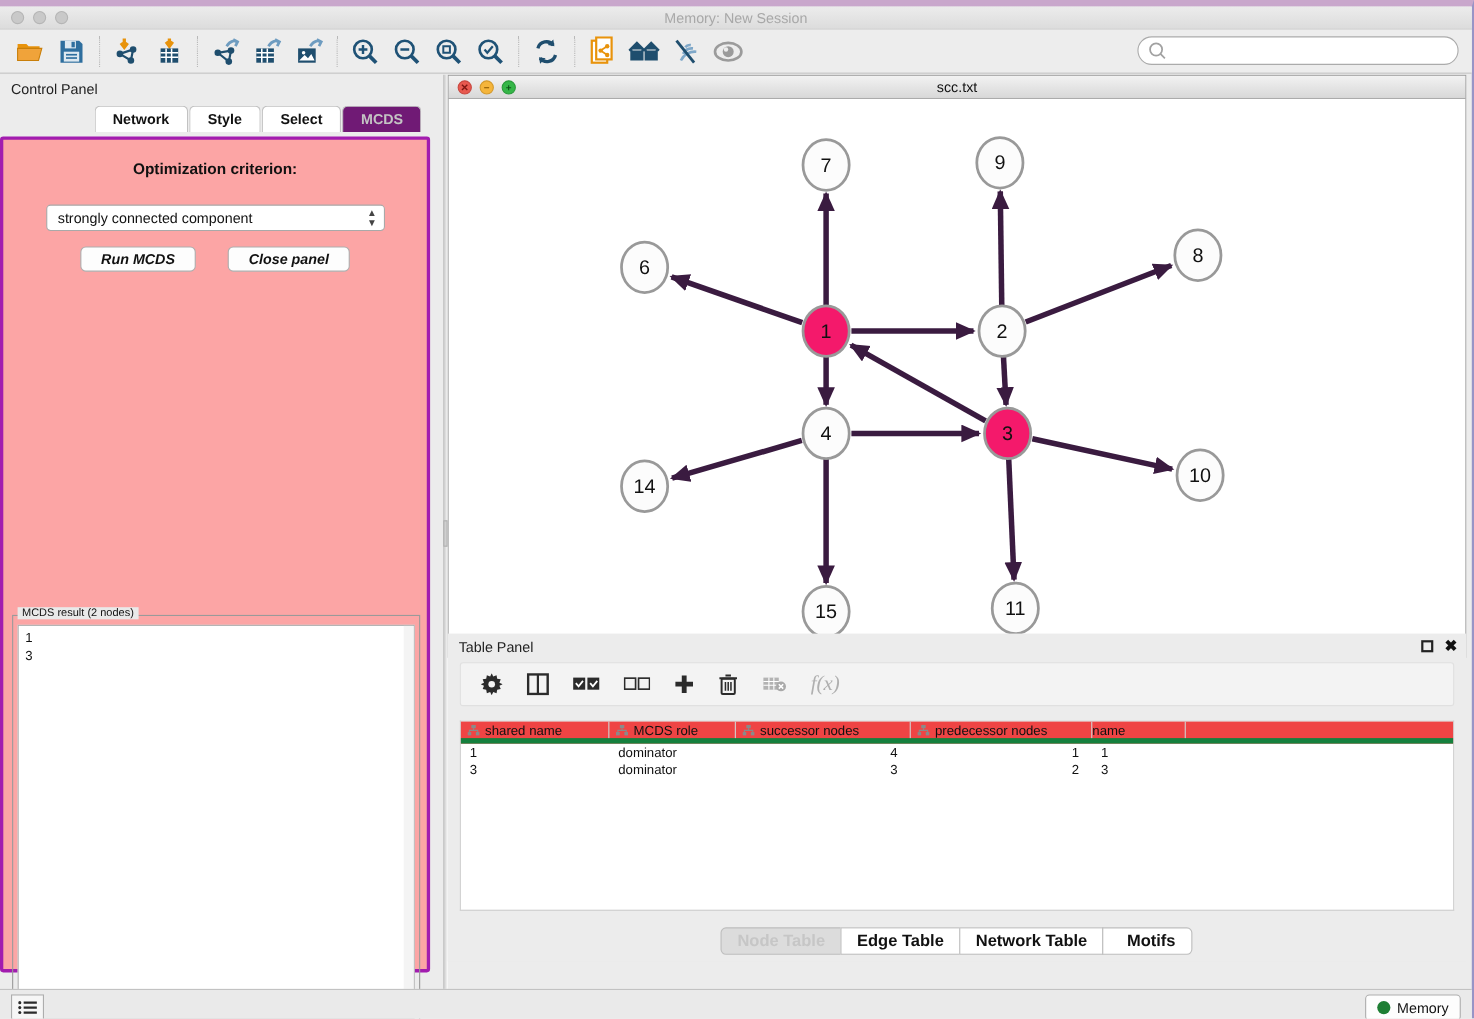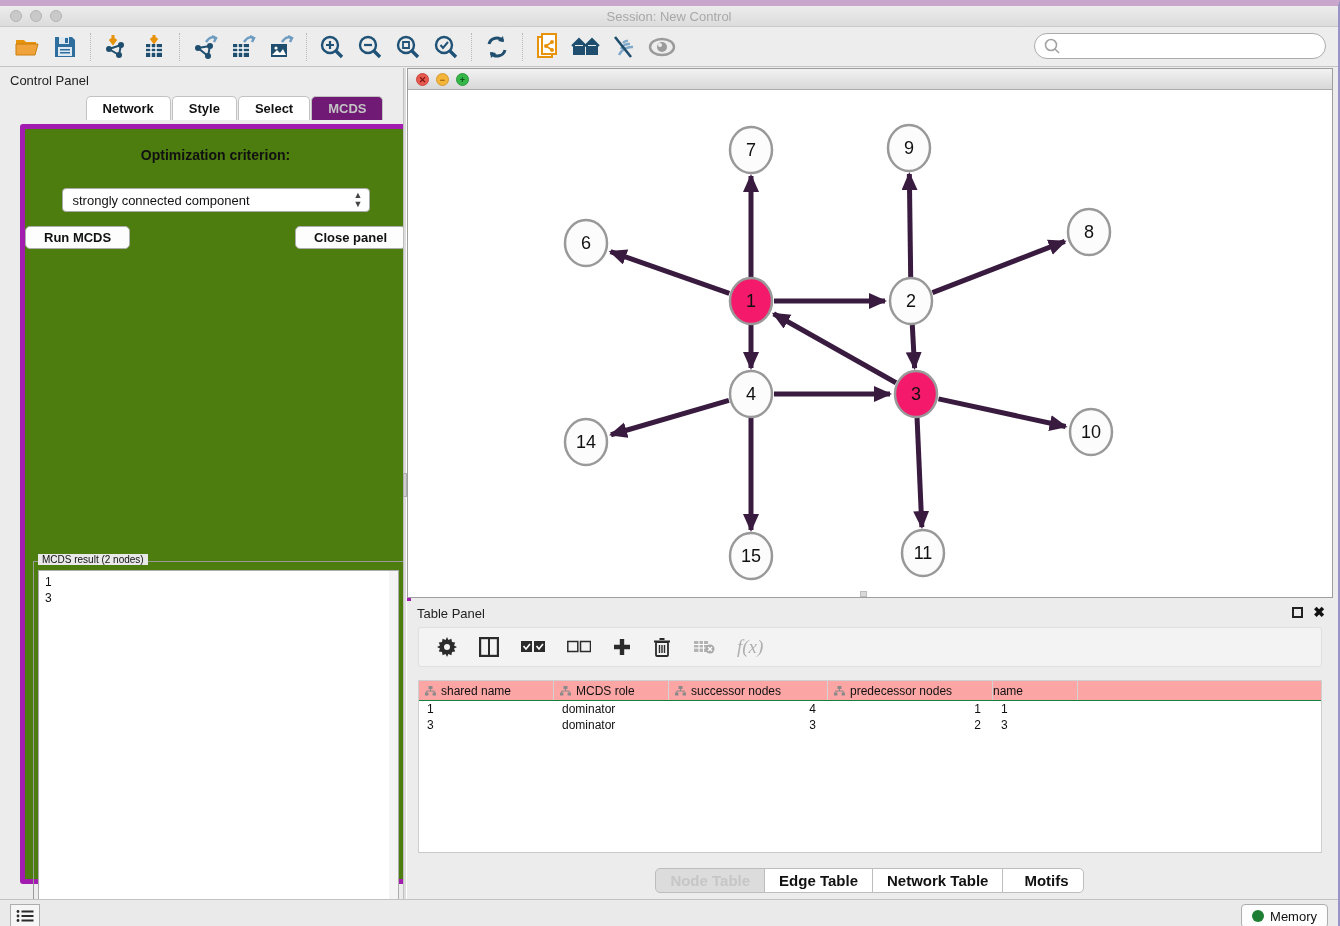--- a/index.html
+++ b/index.html
@@ -21,25 +21,25 @@
 
   
   .control-panel { position:absolute; left:0; top:62px; width:470px; height:831px; background:#ECECEC; }
   .panel-head { position:relative; height:26px; }
   .panel-head .ph-title { position:absolute; left:10px; top:5px; font-size:13px; color:#222; }
   .panel-head .ph-float { position:absolute; right:30px; top:6px; width:11px; height:11px; border:2px solid #222; }
   .panel-head .ph-close { position:absolute; right:8px; top:3px; font-size:14px; font-weight:bold; color:#111; }
   .cp-tabs { position:absolute; left:0; top:28px; width:100%; display:flex; justify-content:center; z-index:2; }
   .cp-tab { font-size:13px; font-weight:bold; padding:4px 16px; background:#fff; border:1px solid #C2C2C2; border-bottom:none; border-radius:5px 5px 0 0; margin-right:1px; color:#111; }
   .cp-tab.disabled-look { background:#701a75; color:#C4C4C4; }
-  .cp-body { position:absolute; left:20px; top:56px; width:391px; height:760px; background:#4d7c0f; border:5px solid #a21caf; border-radius:3px; }
+  .cp-body { position:absolute; left:0; top:56px; width:391px; height:760px; background:#fca5a5; border:3px solid #a21caf; border-radius:3px; }
   .opt-label { text-align:center; margin-top:18px; font-size:14px; font-weight:bold; color:#111; }
   .cp-select { position:relative; margin:25px auto 0; width:308px; height:24px; background:#fff; border:1px solid #A9A9A9; border-radius:4px; font-size:13px; color:#111; display:flex; align-items:center; padding-left:10px; }
   .cp-select .stepper { position:absolute; right:6px; top:2px; font-size:9px; line-height:9px; color:#444; text-align:center; }
-  .cp-buttons { display:flex; justify-content:space-between; gap:29px; margin-top:14px; }
+  .cp-buttons { display:flex; justify-content:center; gap:29px; margin-top:14px;font-style:italic; }
   .cp-btn { height:23px; padding:0 18px; background:#FDFDFD; border:1px solid #ADADAD; border-radius:5px; font-size:13px; font-weight:bold; color:#111; display:flex; align-items:center; }
   .result-group { position:absolute; left:8px; top:432px; width:371px; height:372px; border:1px solid #9A9A9A; }
   .result-legend { position:absolute; left:4px; top:-8px; background:#E9E9E9; padding:0 4px; font-size:10px; color:#111; }
   .result-text { position:absolute; left:4px; top:8px; right:4px; bottom:4px; background:#fff; border:1px solid #ADADAD; font-size:12px; color:#111; padding:3px 6px; line-height:16px; white-space:pre-line; }
   .result-scroll { position:absolute; right:5px; top:9px; width:9px; bottom:5px; background:#F4F4F4; }
 
   .v-splitter { position:absolute; left:403px; top:62px; width:4px; height:831px; background:#DDDDDD; border-left:1px solid #BFBFBF; border-right:1px solid #FFFFFF; }
   .v-splitter .grip { position:absolute; top:405px; left:-1px; width:4px; height:24px; background:#CFCFCF; border:1px solid #AFAFAF; }
 
   
@@ -47,26 +47,26 @@
   .net-titlebar { position:relative; height:21px; background:linear-gradient(#F2F2F2,#D8D8D8); border-bottom:1px solid #ABABAB; }
   .traffic { position:absolute; top:4px; width:13px; height:13px; border-radius:50%; font-size:9px; font-weight:bold; display:flex; align-items:center; justify-content:center; }
   .traffic.red { left:8px; background:#E8594F; border:1px solid #C94840; color:#7E1510; }
   .traffic.yellow { left:28px; background:#F5B53B; border:1px solid #D49A2C; color:#8F5B00; }
   .traffic.green { left:48px; background:#35B648; border:1px solid #2A9A3B; color:#0C5618; }
   .net-titlebar .title { position:absolute; width:100%; text-align:center; top:3px; font-size:13px; color:#111; }
   .net-canvas { position:relative; width:924px; height:506px; background:#FFFFFF; }
   .net-handle { position:absolute; left:452px; bottom:-1px; width:7px; height:6px; background:#D9D9D9; border:1px solid #BDBDBD; }
 
   
-  .table-panel { position:absolute; left:407px; top:595px; width:926px; height:298px; background:#ECECEC; }
+  .table-panel { position:absolute; left:407px; top:570px; width:926px; height:298px; background:#ECECEC; }
   .tp-toolbar { position:absolute; left:11px; top:26px; width:904px; height:40px; background:#F3F3F3; border:1px solid #E0E0E0; border-radius:3px; display:flex; align-items:center; gap:22px; padding-left:18px; }
   .tp-icon { display:flex; align-items:center; justify-content:center; }
   .fx { font-family:Liberation Serif, serif; font-style:italic; font-size:19px; color:#AFAFAF; }
   .tbl { position:absolute; left:11px; top:79px; width:904px; height:173px; background:#fff; border:1px solid #CFCFCF; border-bottom:1px solid #C9C9C9; }
-  .tbl-header { display:flex; height:20px; background:#fca5a5; border-bottom:1px solid #15803d; }
+  .tbl-header { display:flex; height:20px; background:#ef4444; border-bottom:5px solid #15803d; }
   .th { display:flex; align-items:center; border-right:1px solid #D2D2D2; font-size:12px; color:#111; padding-left:6px; gap:5px; }
   .th.center { justify-content:flex-start; padding-left:0; }
   .tbl-row { display:flex; height:16px; font-size:12px; color:#111; }
   .td { padding:0 8px; overflow:hidden; display:flex; align-items:center; }
   .td.right { justify-content:flex-end; padding-right:12px; }
   .tp-tabs { position:absolute; left:0; bottom:6px; width:100%; display:flex; justify-content:center; }
   .tp-tab { font-size:15px; font-weight:bold; padding:3px 14px; background:#fff; border:1px solid #BDBDBD; margin-left:-1px; color:#111; }
   .tp-tab:first-child { border-radius:5px 0 0 5px; }
   .tp-tab:last-child { border-radius:0 5px 5px 0;padding-left:21px; }
   .tp-tab.disabled-look { background:#DCDCDC; color:#C6C6C6; }
@@ -79,21 +79,21 @@
 </style>
 </head>
 <body>
 
 <div class="app">
 
   <div class="titlebar">
     <div class="tl-dot t1"></div>
     <div class="tl-dot t2"></div>
     <div class="tl-dot t3"></div>
-    <div class="title">Session: New Control</div>
+    <div class="title">Memory: New Session</div>
   </div>
 
   <div class="toolbar">
     <div class="tb-btn">
       <svg width="26" height="22" viewBox="0 0 26 22">
           <path d="M2 4 h8 l2 2 h10 v3 H2z" fill="#E8930C"></path>
           <path d="M2 8 h22 l-3 11 H2z" fill="#F0A33A" stroke="#C97F0A"></path>
         </svg>
     </div>
     <div class="tb-btn">
@@ -256,20 +256,21 @@
 
   <div class="v-splitter">
       <div class="grip"></div>
     </div>
 
   <div class="net-window">
     <div class="net-titlebar">
       <div class="traffic red">✕</div>
       <div class="traffic yellow">−</div>
       <div class="traffic green">+</div>
+      <div class="title">scc.txt</div>
     </div>
     <div class="net-canvas">
       <svg id="graph-svg" width="924" height="506" viewBox="0 0 924 506">
         <defs>
           <marker id="arrowhead" markerUnits="userSpaceOnUse" markerWidth="20" markerHeight="18" refX="16" refY="8" orient="auto">
             <path id="arrowhead-path" d="M0,0 L18,8 L0,16 Z" fill="#3A1B40"></path>
           </marker>
         </defs>
         <g id="edge-layer">
             <line x1="343" y1="188" x2="343" y2="86" stroke="#3A1B40" stroke-width="5" marker-end="url(#arrowhead)"></line>

